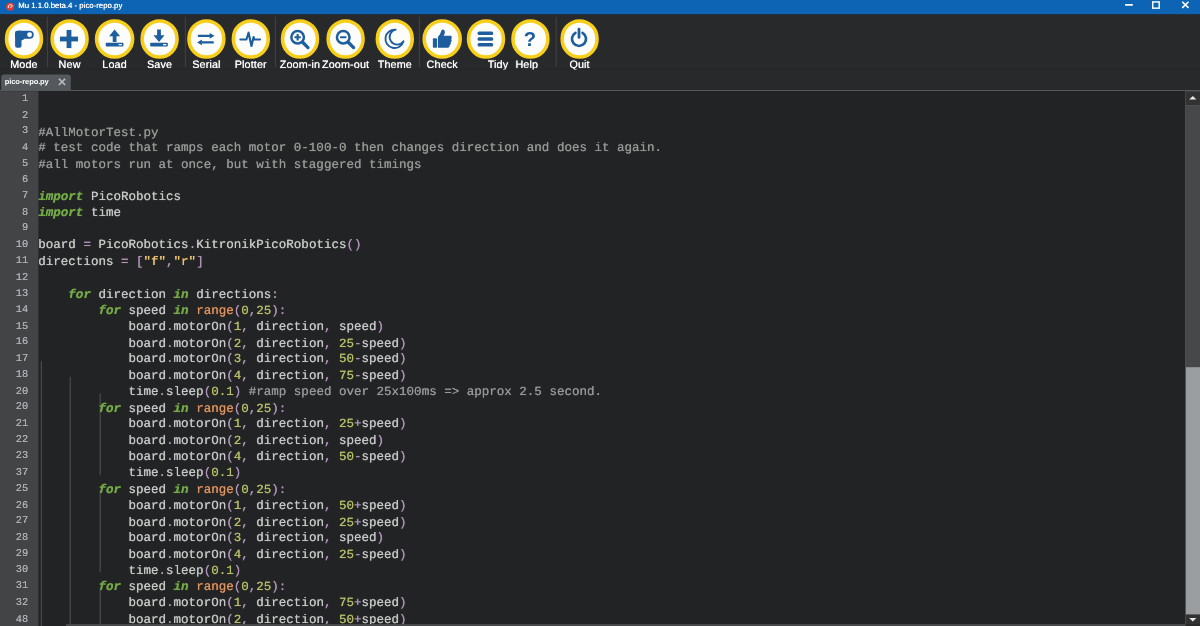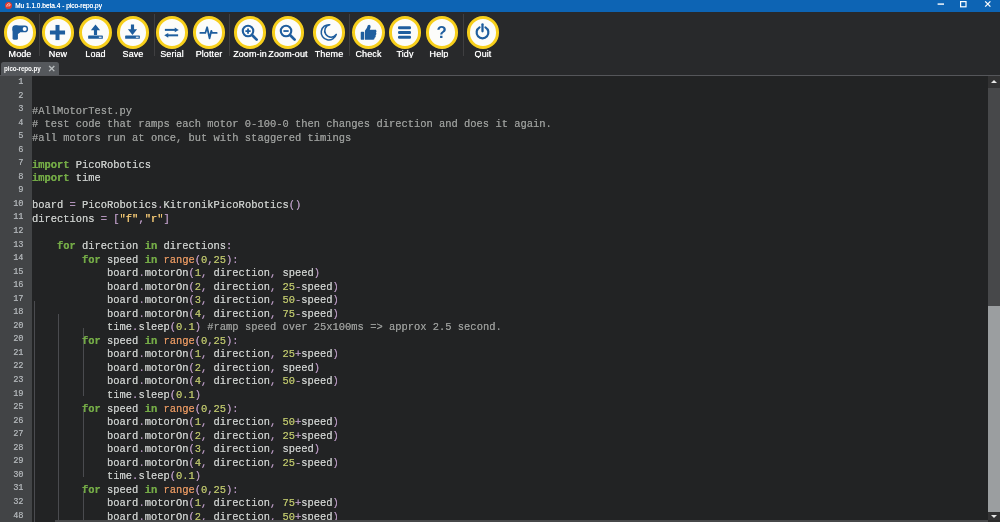--- a/index.html
+++ b/index.html
@@ -22,21 +22,21 @@
 #editor { position:absolute; left:0; top:76px; width:1000px; height:446px; background:#222324; }
 #gutter { position:absolute; left:0; top:0; width:32px; height:446px; background:#424446;
   font-family:"Liberation Mono",monospace; font-size:8.6px; color:#abafb2; text-align:right; text-shadow:0 0 0.5px; }
 #gutter div { height:13.56px; line-height:13.56px; padding-right:8.5px; }
 .guide { position:absolute; width:1px; background:#4a4b4f; }
 #codewrap { position:absolute; left:31.9px; top:-0.5px; width:956px; height:447px; overflow:hidden; }
 #code { font-family:"Liberation Mono",monospace; font-size:10.45px; color:#c5c8c6; text-shadow:0 0 0.6px;margin-top:29px; }
 .cl { height:13.56px; line-height:13.56px; white-space:pre; }
 #code i { font-style:normal; color:#969896; }
 #code s { text-decoration:none; color:#f0c674; }
-#code k { color:#73a946; font-weight:bold; }
+#code k { color:#73a946; font-weight:bold;font-style:italic; }
 #code d { color:#b5bd68; }
 #code o { color:#b294bb; }
 #code r { color:#de935f;font-family:Liberation Mono, monospace; }
 #vscroll { position:absolute; left:988px; top:0; width:12px; height:446px; background:#9b9ea0; }
 #vs-up { position:absolute; left:0; top:0; width:12px; height:12px; background:#323233; }
 #vs-dn { position:absolute; left:0; top:436px; width:12px; height:10px; background:#323233; }
 #vs-handle { position:absolute; left:0; top:12px; width:12px; height:218px; background:#47484a; }
 #vs-bot { position:absolute; left:0; top:444px; width:12px; height:2px; background:#2a2a2a; }
 .tri-up { position:absolute; left:2.8px; top:4px; width:0; height:0;
   border-left:3.2px solid transparent; border-right:3.2px solid transparent; border-bottom:3.8px solid #e8e8e8; }
@@ -139,21 +139,21 @@
         </svg>
       </div>
       <div class="blab" style="left:328.5px">Check</div>
 <div class="circ" style="left:388.6px">
         <svg width="21" height="21" viewBox="-10 -10 20 20">
           <rect x="-6.2" y="-5.9" width="12.4" height="2.7" rx="1.2" fill="#1f5e9e"></rect>
           <rect x="-6.2" y="-1.35" width="12.4" height="2.7" rx="1.2" fill="#1f5e9e"></rect>
           <rect x="-6.2" y="3.2" width="12.4" height="2.7" rx="1.2" fill="#1f5e9e"></rect>
         </svg>
       </div>
-      <div class="blab" style="left:365.0px">Tidy</div>
+      <div class="blab" style="left:375px">Tidy</div>
 <div class="circ" style="left:425.6px">
         <svg width="21" height="21" viewBox="-10 -10 20 20">
           <text x="0" y="5.6" text-anchor="middle" font-family="Liberation Sans" font-size="16" font-weight="bold" fill="#1f5e9e">?</text>
         </svg>
       </div>
       <div class="blab" style="left:399px">Help</div>
 <div class="circ" style="left:466.6px">
         <svg width="21" height="21" viewBox="-10 -10 20 20">
           <path d="M-2.8,-4.9 A5.6,5.6 0 1 0 2.8,-4.9" fill="none" stroke="#1f5e9e" stroke-width="2.1" stroke-linecap="round"></path>
           <path d="M0,-7.8 V-1.2" stroke="#1f5e9e" stroke-width="2.2" stroke-linecap="round"></path>
@@ -186,21 +186,21 @@
 <div>14</div>
 <div>15</div>
 <div>16</div>
 <div>17</div>
 <div>18</div>
 <div>20</div>
 <div>20</div>
 <div>21</div>
 <div>22</div>
 <div>23</div>
-<div>19</div>
+<div>37</div>
 <div>25</div>
 <div>26</div>
 <div>27</div>
 <div>28</div>
 <div>29</div>
 <div>30</div>
 <div>31</div>
 <div>32</div>
 <div>48</div>
     </div>

